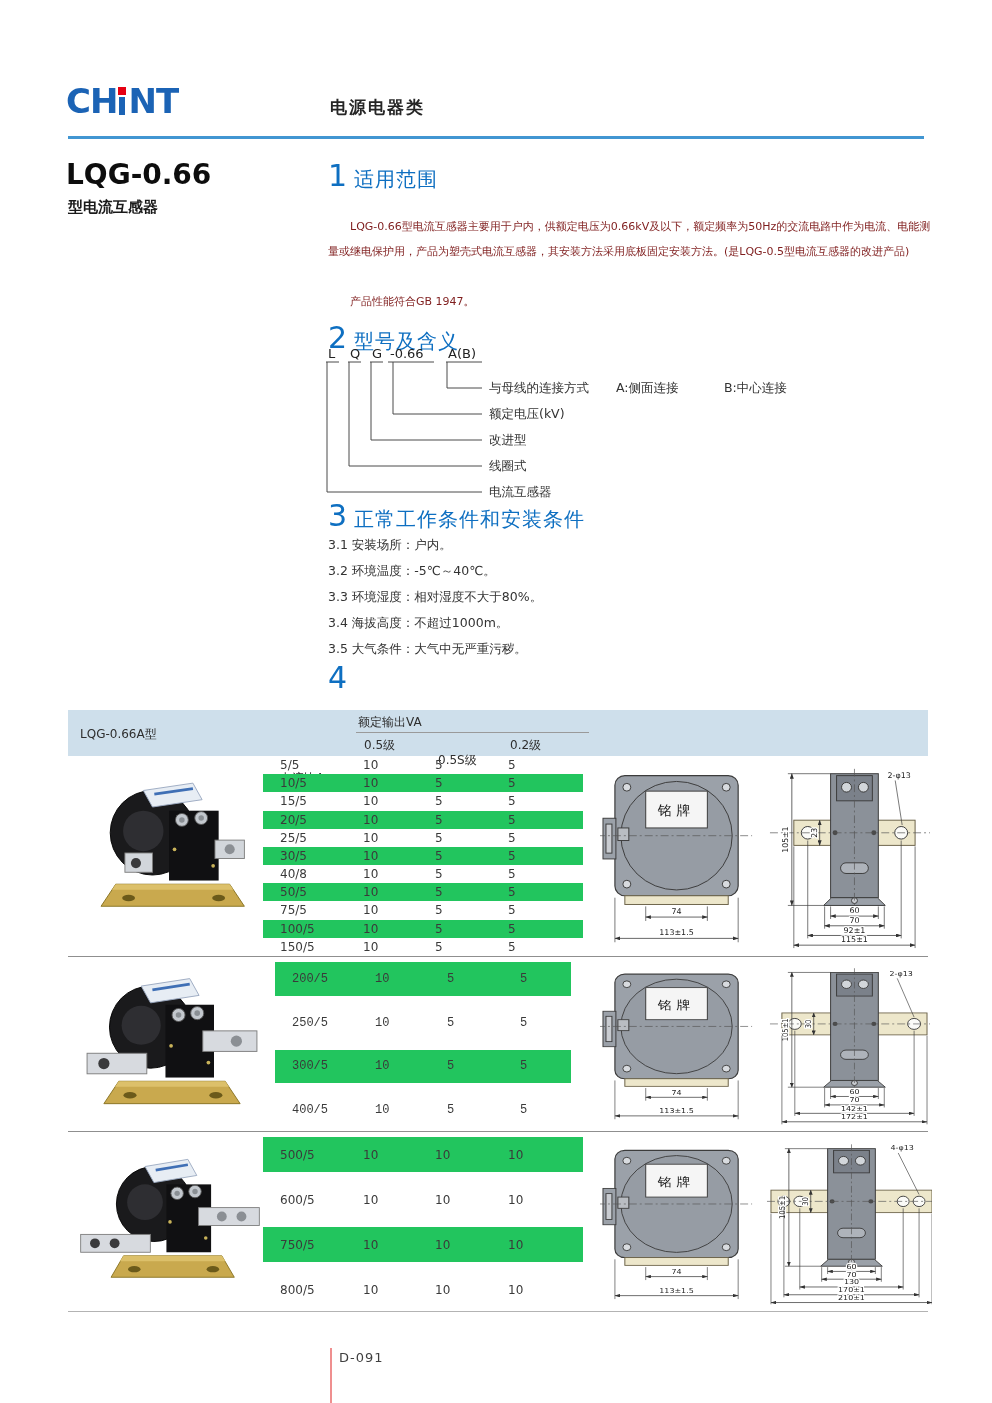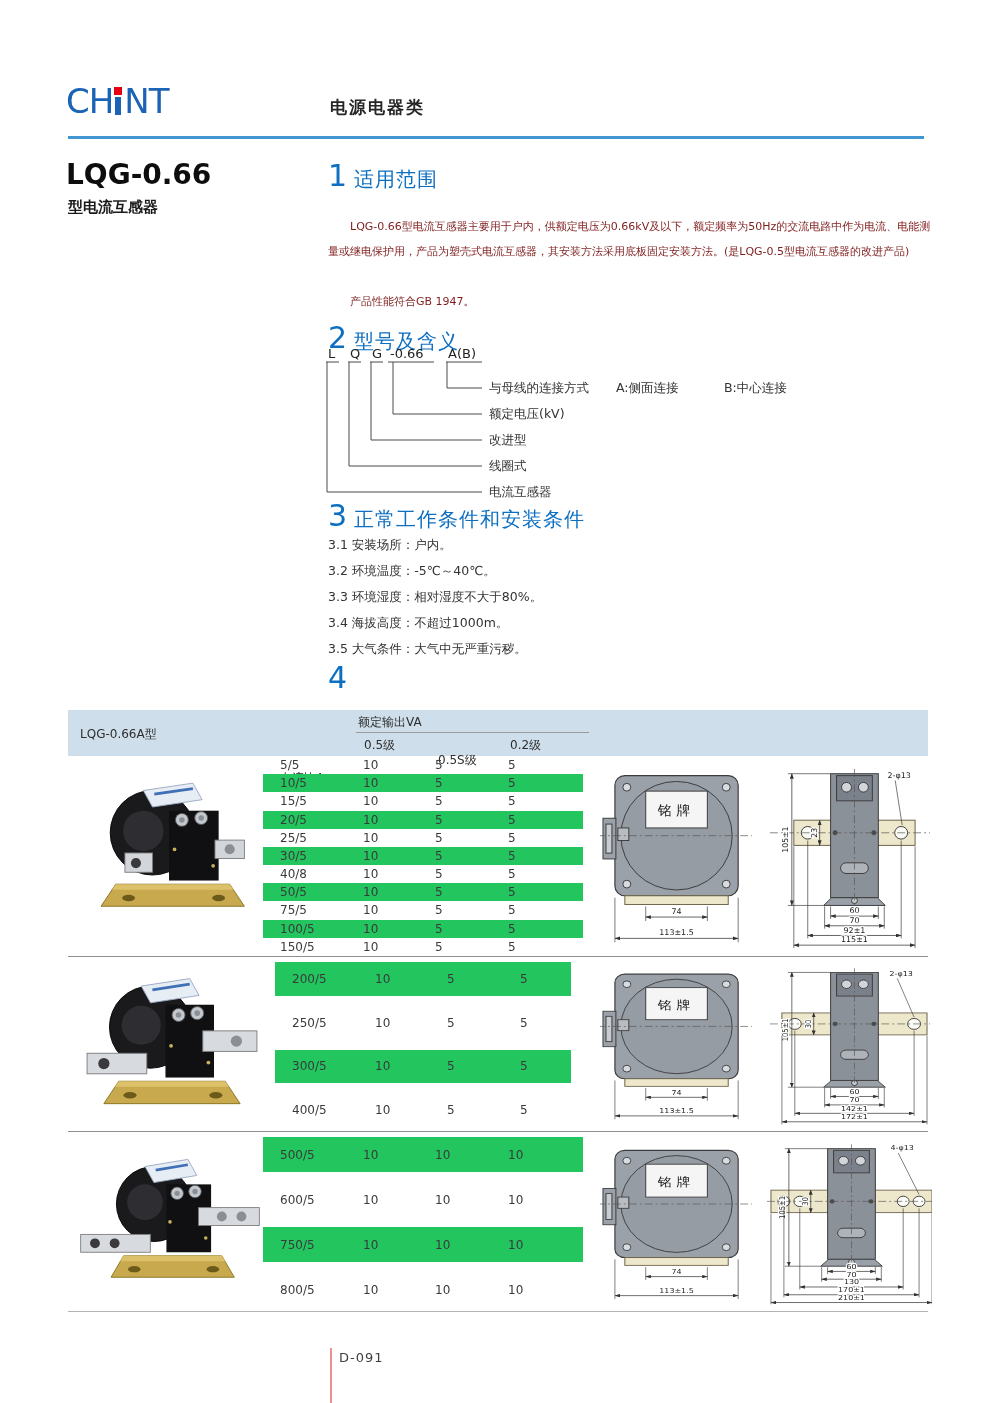--- a/index.html
+++ b/index.html
@@ -1,21 +1,21 @@
 <!DOCTYPE html>
 <html><head>
 <meta charset="utf-8">
 <style>
   * { margin:0; padding:0; box-sizing:border-box; }
   body { background:#ffffff; font-family:"DejaVu Sans","Liberation Sans",sans-serif; }
   .page { position:relative; width:992px; height:1403px; background:#fff; overflow:hidden; }
   .abs { position:absolute; }
 
   
-  .logo { left:66px; top:84px; display:flex; align-items:center; color:#1b63b5; font-weight:400; font-size:34px; letter-spacing:-1px; line-height:1; }
+  .logo { left:66px; top:84px; display:flex; align-items:center; color:#1b63b5; font-weight:700; font-size:34px; letter-spacing:-1px; line-height:1; }
   .logo .ipiece { position:relative; display:inline-block; width:11px; height:30px; }
   .logo .istem { position:absolute; left:2px; bottom:1px; width:6px; height:18px; background:#1b63b5; }
   .logo .idot { position:absolute; left:1px; top:1px; width:8px; height:8px; background:#e60012; }
   .category { left:330px; top:96px; font-size:17px; font-weight:bold; color:#262626; letter-spacing:2px; }
   .rule { left:68px; top:136px; width:856px; height:3px; background:#4196d2; }
 
   
   .model { left:66px; top:158px; font-size:28px; font-weight:800; color:#0d0d0d; }
   .model-type { left:68px; top:198px; font-size:15px; font-weight:bold; color:#1a1a1a; }
 
@@ -32,21 +32,21 @@
   .thead { position:relative; height:46px; background:#cedfeb; color:#2e2e2e; font-size:12px; }
   .thead .h { position:absolute; }
   .th-underline { position:absolute; left:288px; top:22px; width:233px; height:1px; background:#9a9a9a; }
   .tgroup { position:relative; }
   .tg1 { height:200px; }
   .tg2 { height:175px; border-top:1px solid #8f8f8f; }
   .tg3 { height:180px; border-top:1px solid #8f8f8f; }
   .rows { position:absolute; left:195px; top:0; width:320px; }
   .trow { display:grid; grid-template-columns:83px 72px 73px 92px; align-items:center; }
   .tg1 .trow { height:18.18px; }
-  .tg2 .trow { height:43.75px; padding:5px 12px; }
+  .tg2 .trow { height:43.75px; padding:5px 12px;font-family:Liberation Mono, monospace; }
   .tg3 .trow { height:45px; padding:5px 0; }
   .trow.shaded { background:#22c55e; }
   .tg2 .trow.shaded, .tg3 .trow.shaded { background-clip:content-box; }
   .tcell { padding-left:17px; font-size:12px; color:#3a3a3a; }
   .photo { position:absolute; }
   .drawing { position:absolute; }
 
   
   svg text { font-family:"DejaVu Sans","Liberation Sans",sans-serif; }
   .dim { font-size:8px; fill:#1e1e1e; text-anchor:middle; paint-order:stroke; stroke:#ffffff; stroke-width:2.5px; }

